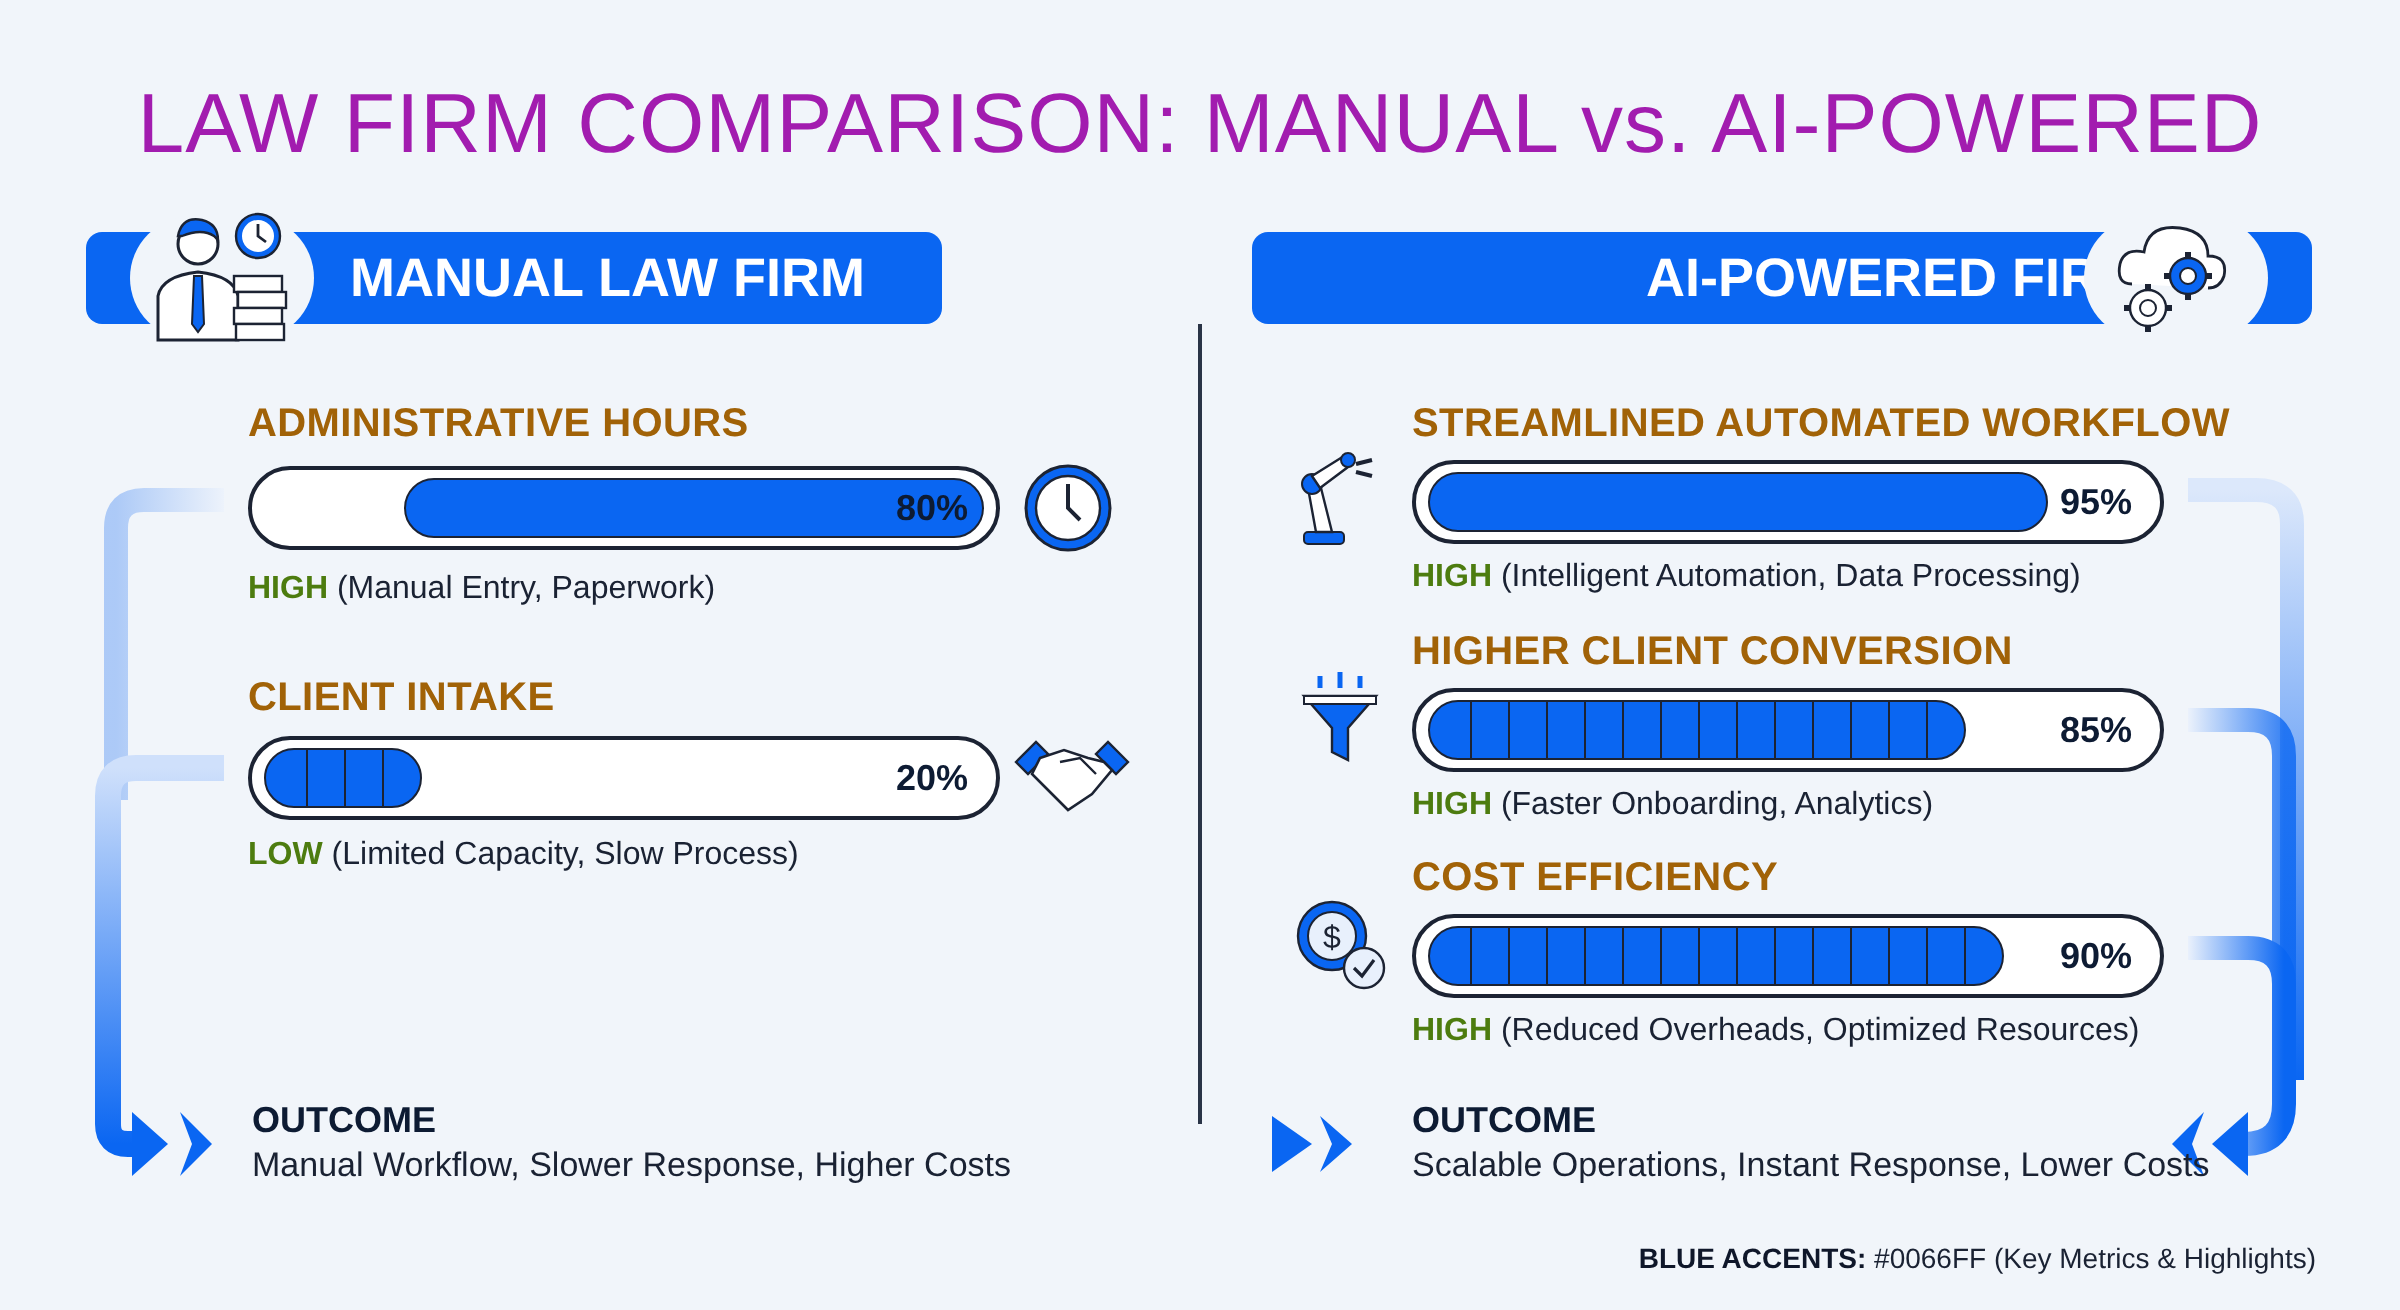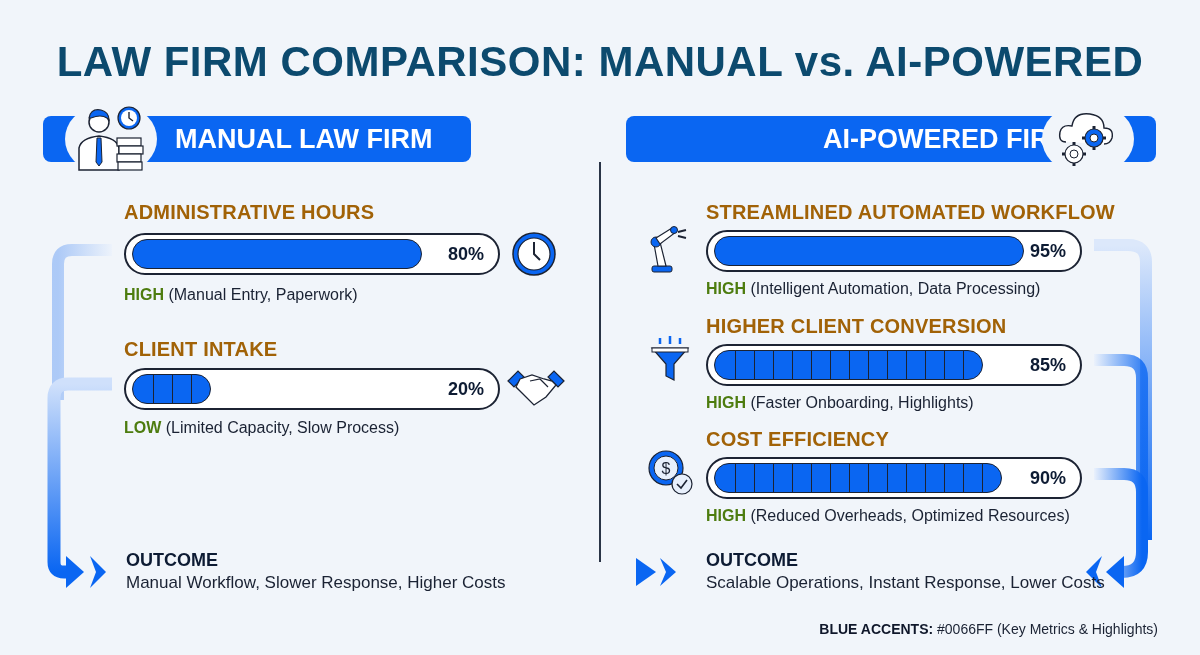--- a/index.html
+++ b/index.html
@@ -5,22 +5,22 @@
   * { box-sizing: border-box; margin: 0; padding: 0; }
   html, body { width: 1200px; height: 655px; overflow: hidden; }
   body {
     background: #f1f5fa;
     font-family: "Liberation Sans", "DejaVu Sans", sans-serif;
     color: #0f1a2e;
     position: relative;
   }
   .title {
     position: absolute; left: 0; right: 0; top: 38px;
-    text-align: center; font-size: 42px; font-weight: 700;
-    color: #0c4a6e; letter-spacing: 0.5px;
+    text-align: center; font-size: 42px; font-weight: 400;
+    color: #a21caf; letter-spacing: 0.5px;
   }
   .banner {
     position: absolute; top: 116px; height: 46px;
     background: #0a66f2; border-radius: 8px;
     color: #fff; font-weight: 700; font-size: 27px;
     display: flex; align-items: center;
   }
   .banner-left { left: 43px; width: 428px; padding-left: 132px; }
   .banner-right { left: 626px; width: 530px; justify-content: flex-end; padding-right: 84px; }
   .badge-cut {
@@ -163,21 +163,21 @@
   <path d="M1094 245 L1128 245 Q1146 245 1146 262 L1146 540" stroke="url(#gvr)" stroke-width="12" fill="none"></path>
   <path d="M1094 360 L1124 360 Q1142 360 1142 378 L1142 540" stroke="url(#gh2)" stroke-width="12" fill="none" opacity="0.8"></path>
   <path d="M1094 474 L1124 474 Q1142 474 1142 492 L1142 552 Q1142 572 1122 572 L1118 572" stroke="url(#gh2)" stroke-width="12" fill="none"></path>
   <polygon points="1124,556 1106,572 1124,588" fill="#0a66f2"></polygon>
   <polygon points="1102,556 1086,572 1102,588 1096,572" fill="#0a66f2"></polygon>
 </svg>
 
 <div class="metric" style="left:124px; top:201px;">
   <div class="metric-label">ADMINISTRATIVE HOURS</div>
   <div class="bar-row">
-    <div class="bar" style="width:376px;">
+    <div class="bar" style="width:376px;justify-content:flex-end;">
       <div class="fill" style="width:290px;"></div>
       <span class="pct">80%</span>
     </div>
     <div class="side-icon" style="margin-left:10px;">
       <svg width="48" height="48" viewBox="0 0 48 48">
         <circle cx="24" cy="24" r="21" fill="#0a66f2" stroke="#1c2333" stroke-width="1.5"></circle>
         <circle cx="24" cy="24" r="16" fill="#fff" stroke="#1c2333" stroke-width="1.2"></circle>
         <path d="M24 12 L24 24 L30 30" stroke="#1c2333" stroke-width="2" fill="none"></path>
       </svg>
     </div>
@@ -246,21 +246,21 @@
           <div class="seg"></div>
           <div class="seg"></div>
         <div class="seg"></div>
           <div class="seg"></div>
           <div class="seg"></div>
           <div class="seg"></div>
       </div>
       <span class="pct">85%</span>
     </div>
   </div>
-  <div class="note"><b>HIGH</b> <span>(Faster Onboarding, Highlights)</span></div>
+  <div class="note"><b>HIGH</b> <span>(Faster Onboarding, Analytics)</span></div>
 </div>
 <div class="side-icon" style="position:absolute; left:650px; top:334px;">
   <svg width="40" height="50" viewBox="0 0 40 50">
     <path d="M10 4 L10 10 M20 2 L20 10 M30 4 L30 10" stroke="#0a66f2" stroke-width="2.5"></path>
     <path d="M2 14 L38 14 L24 30 L24 46 L16 42 L16 30Z" fill="#0a66f2" stroke="#1c2333" stroke-width="1.2"></path>
     <rect x="2" y="14" width="36" height="4" fill="#fff" stroke="#1c2333" stroke-width="1"></rect>
   </svg>
 </div>
 
 <div class="metric" style="left:706px; top:428px;">

